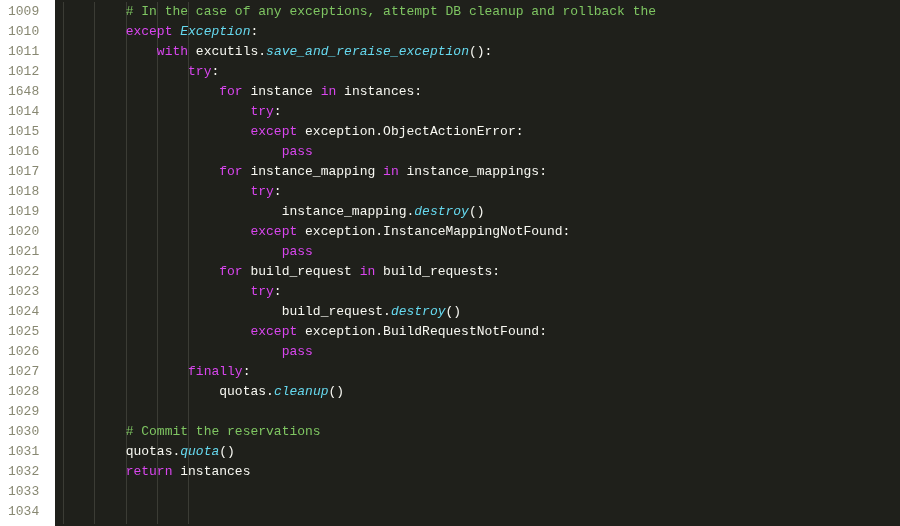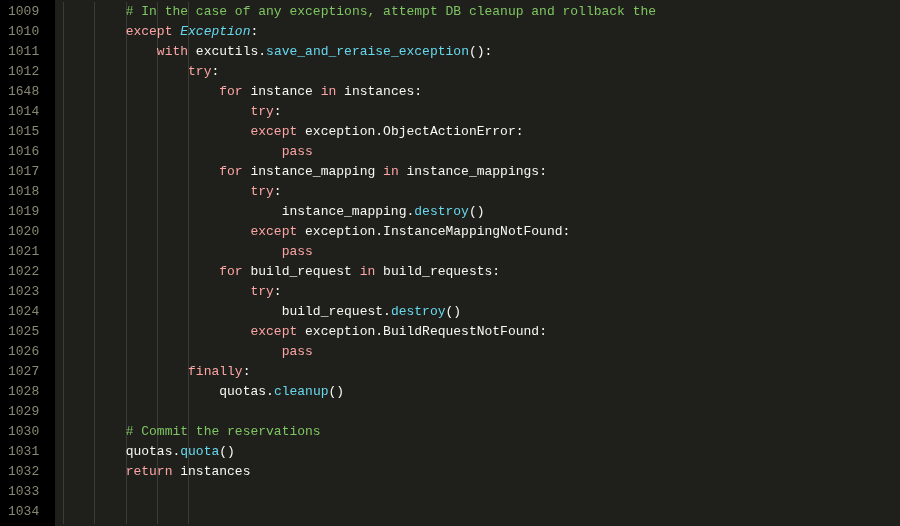--- a/index.html
+++ b/index.html
@@ -10,45 +10,45 @@
     line-height: 20px;
     overflow: hidden;
     width: 900px;
     height: 526px;
   }
   .editor {
     display: flex;
     height: 100%;
   }
   .gutter {
-    background: #000000;
+    background: #ffffff;
     color: #888872;
     text-align: right;
     padding: 2px 16px 2px 8px;
     user-select: none;
     flex-shrink: 0;
   }
   .gutter div { height: 20px; }
   .code {
     background: #1f201b;
     padding: 2px 0 5px 8px;
     flex: 1;
     position: relative;
   }
   .code .line {
     height: 20px;
     white-space: pre;
     color: #f8f8f2;
     position: relative;
   }
   .tok-comment { color: #7fc662; }
-  .tok-keyword { color: #fca5a5; }
+  .tok-keyword { color: #d946ef; }
   .tok-type { color: #66d9ef; font-style: italic; }
   .tok-ident { color: #f8f8f2; }
-  .tok-func { color: #66d9ef; }
+  .tok-func { color: #66d9ef; font-style: italic; }
   .tok-punct { color: #f8f8f2; }
   
   .guides {
     position: absolute;
     left: 8px;
     top: 2px;
     bottom: 2px;
     pointer-events: none;
   }
   .guide {

